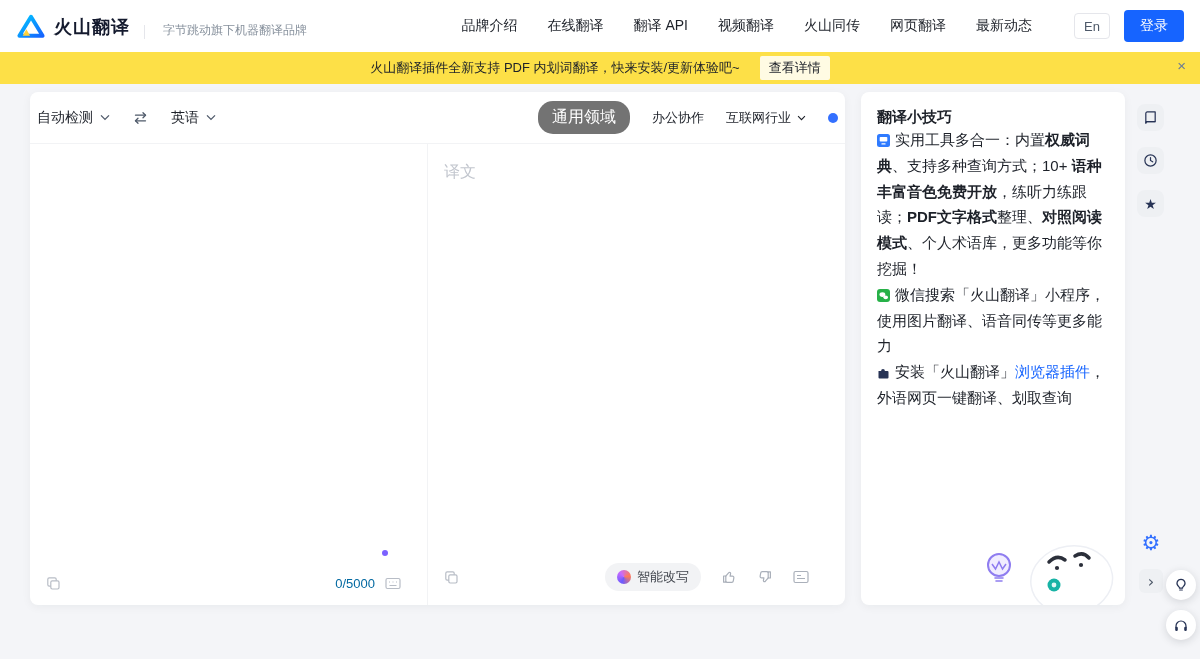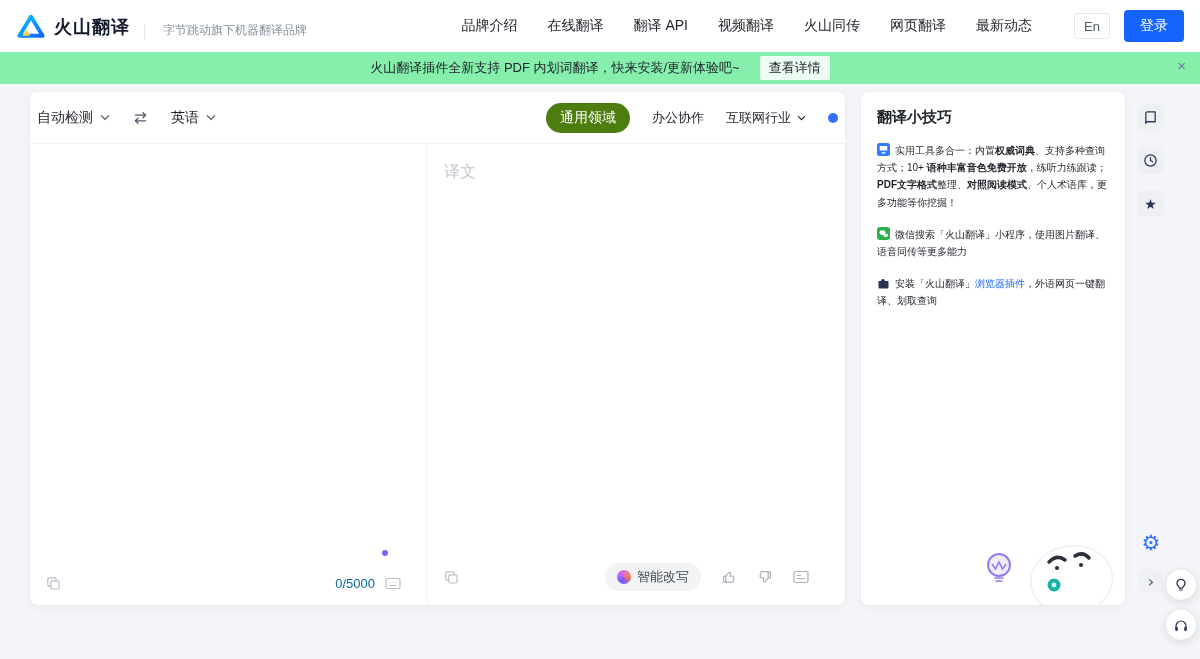--- a/index.html
+++ b/index.html
@@ -18,37 +18,37 @@
   .v-div { width:1px; height:14px; background:#e5e6eb; margin:0 10px 0 6px; }
   .tagline { font-size:12px; color:#86909c; }
   .nav { display:flex; align-items:center; gap:30px; margin-left:auto; }
   .nav a { font-size:14px; color:#1d2129; text-decoration:none; cursor:pointer; white-space:nowrap; }
   .lang-btn { margin-left:42px; width:36px; height:26px; border:1px solid #e5e6eb; border-radius:4px;
               background:#fff; color:#4e5969; font-size:13px; cursor:pointer; }
   .login-btn { margin-left:14px; width:60px; height:32px; border:none; border-radius:4px;
                background:#1664ff; color:#fff; font-size:14px; cursor:pointer; }
 
   
-  .banner { position:absolute; top:52px; left:0; right:0; height:32px; background:#86efac;
+  .banner { position:absolute; top:52px; left:0; right:0; height:32px; background:#fde047;
             display:flex; align-items:center; justify-content:center; gap:20px;
             font-size:13px; color:#1d2129; z-index:5; }
   .detail-btn { background:rgba(255,255,255,.85); border:none; border-radius:2px; padding:3px 9px;
                 font-size:13px; color:#1d2129; cursor:pointer; }
   .banner-close { position:absolute; right:14px; top:6px; font-size:15px; color:#6b7b95;
                   background:none; border:none; cursor:pointer; line-height:1; }
 
   
   .main-card { position:absolute; left:30px; top:92px; width:815px; height:513px; background:#fff;
                border-radius:8px; box-shadow:0 2px 10px rgba(29,33,41,.05); }
   .toolbar { height:52px; display:flex; align-items:center; padding:0 7px; border-bottom:1px solid #f2f3f5; }
   .lang-select { display:flex; align-items:center; gap:7px; font-size:14px; color:#1d2129; cursor:pointer; }
   .swap-btn { margin:0 22px; background:none; border:none; cursor:pointer; display:flex; }
   .domains { margin-left:auto; display:flex; align-items:center; gap:22px; }
-  .pill-active { background:#4d7c0f; color:#fff; border:none; border-radius:15px; padding:6px 14px;
-                 font-size:14px; cursor:pointer; }
+  .pill-active { background:#737373; color:#fff; border:none; border-radius:15px; padding:6px 14px;
+                 font-size:16px; cursor:pointer; }
   .domain-item { font-size:13px; color:#1d2129; background:none; border:none; cursor:pointer;
                  display:flex; align-items:center; gap:6px; }
   .dot-blue { width:10px; height:10px; border-radius:50%; background:#3370ff; cursor:pointer; }
 
   .panes { display:flex; height:461px; position:relative; }
   .pane { position:relative; flex:1; }
   .pane-left { width:398px; flex:none; border-right:1px solid #f2f3f5; }
   .pane-body { padding:18px 16px; font-size:16px; color:#c2c6ce; display:flex; align-items:flex-start; }
   .cursor-bar { width:1px; height:20px; background:#8a919f; display:inline-block; margin-right:3px; }
   .pane-footer { position:absolute; left:16px; bottom:14px; display:flex; align-items:center; }
@@ -63,21 +63,21 @@
   .rw-icon { width:14px; height:14px; border-radius:50%;
              background:conic-gradient(from 200deg,#6a5bff,#c86bff,#ff7a59,#6a5bff); }
   .right-f .icon-btn { margin-left:20px; }
   .purple-dot { position:absolute; left:352px; top:458px; width:6px; height:6px; border-radius:50%;
                 background:#7b61ff; }
 
   
   .tips-card { position:absolute; left:861px; top:92px; width:264px; height:513px; background:#fff;
                border-radius:8px; box-shadow:0 2px 10px rgba(29,33,41,.05); padding:16px; overflow:hidden; }
   .tips-title { font-size:15px; font-weight:bold; color:#1d2129; }
-  .tip { margin-top:15px; font-size:10px; line-height:1.72; color:#1d2129; }
+  .tip { font-size:15px; line-height:1.72; color:#1d2129; }
   .tip .b { font-weight:bold; }
   .tip-icon { display:inline-block; vertical-align:-2px; margin-right:5px; }
   .tip-link { color:#1664ff; cursor:pointer; }
   .illustration { position:absolute; right:4px; bottom:0; }
 
   
   .fab { position:absolute; display:flex; align-items:center; justify-content:center; cursor:pointer;
          border:none; z-index:7; }
   .fab-sq { left:1137px; width:27px; height:27px; border-radius:8px; background:#eef0f3; color:#273355; }
   .fab-book { top:104px; } .fab-clock { top:147px; } .fab-star { top:190px; font-size:14px;

